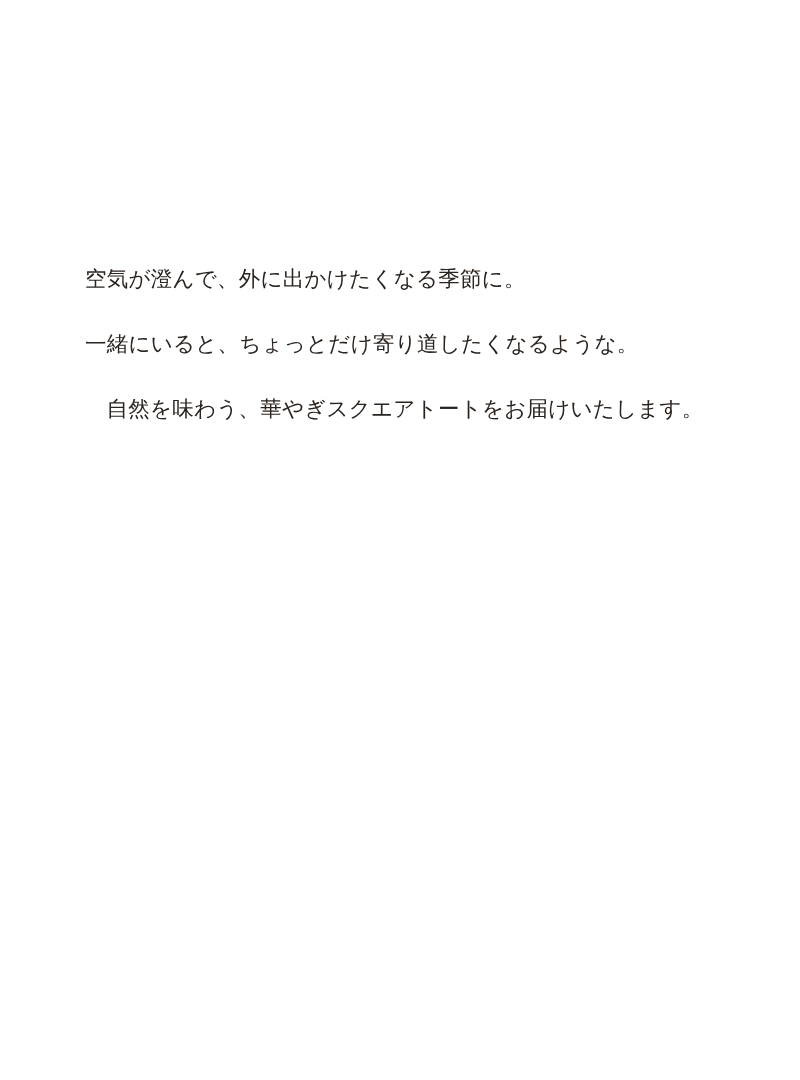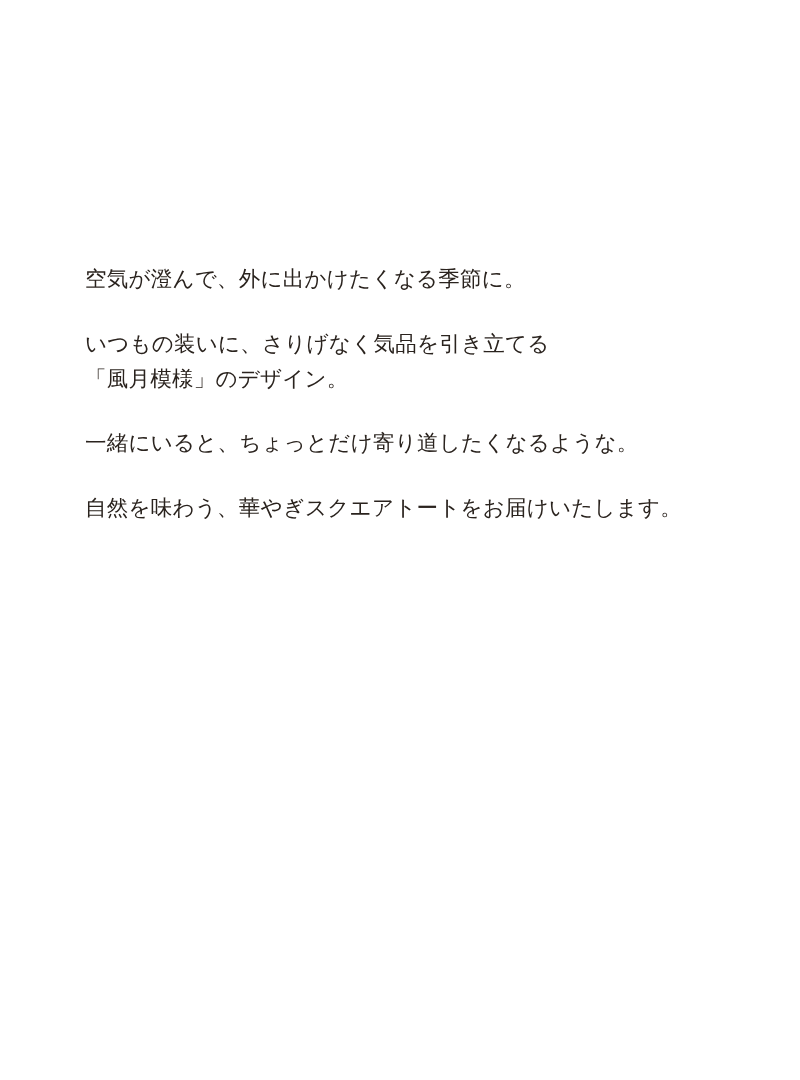--- a/index.html
+++ b/index.html
@@ -33,26 +33,25 @@
     color: #2a231e;
     margin: 0 0 30px 0;
     white-space: pre-line;
     font-weight: 400;
   }
   .para.indent {
     padding-left: 10px;
   }
   .para:last-child {
     margin-bottom: 8px;
+    text-align: center;
   }
 </style>
 </head>
 <body>
 
 <div class="page">
   <div class="copy-block">
     <p class="para">空気が澄んで、外に出かけたくなる季節に。</p>
-    <p class="para">いつもの装いに、さりげなく気品を引き立てる
-「風月模様」のデザイン。</p>
     <p class="para">一緒にいると、ちょっとだけ寄り道したくなるような。</p>
     <p class="para">自然を味わう、華やぎスクエアトートをお届けいたします。</p>
   </div>
 </div>
 
 </body></html>

